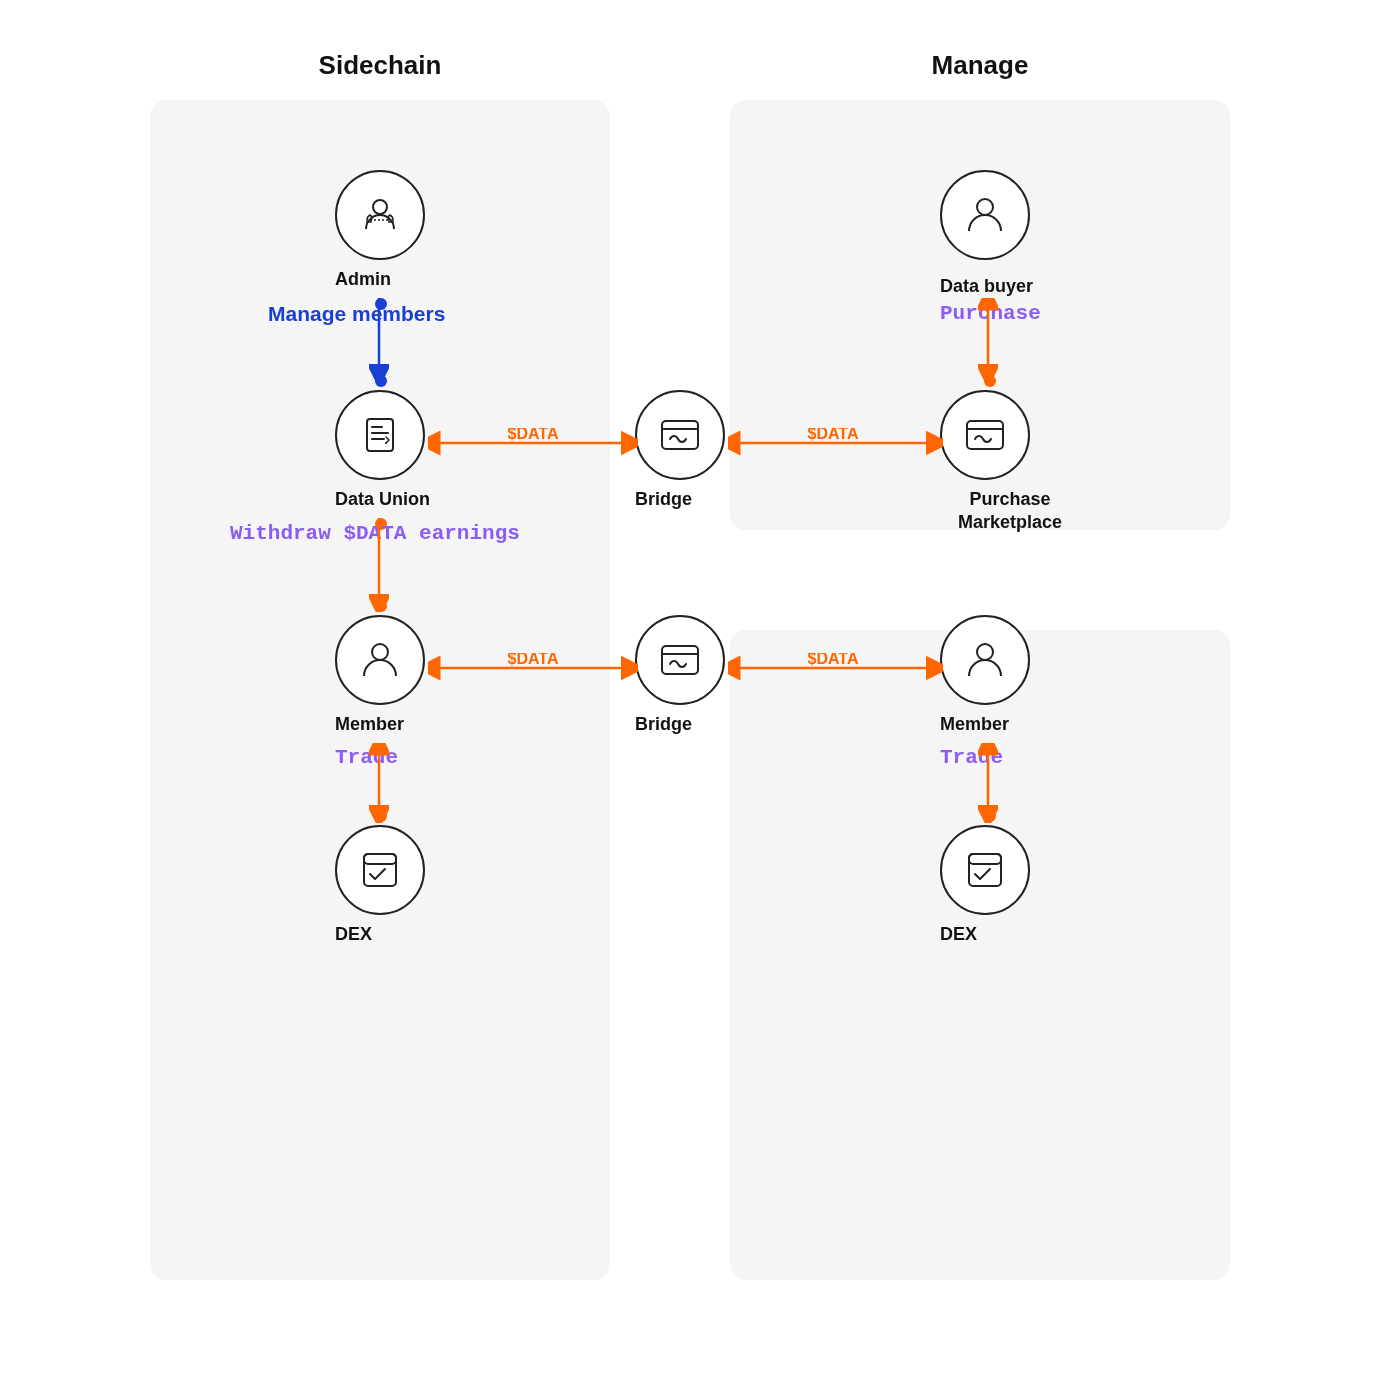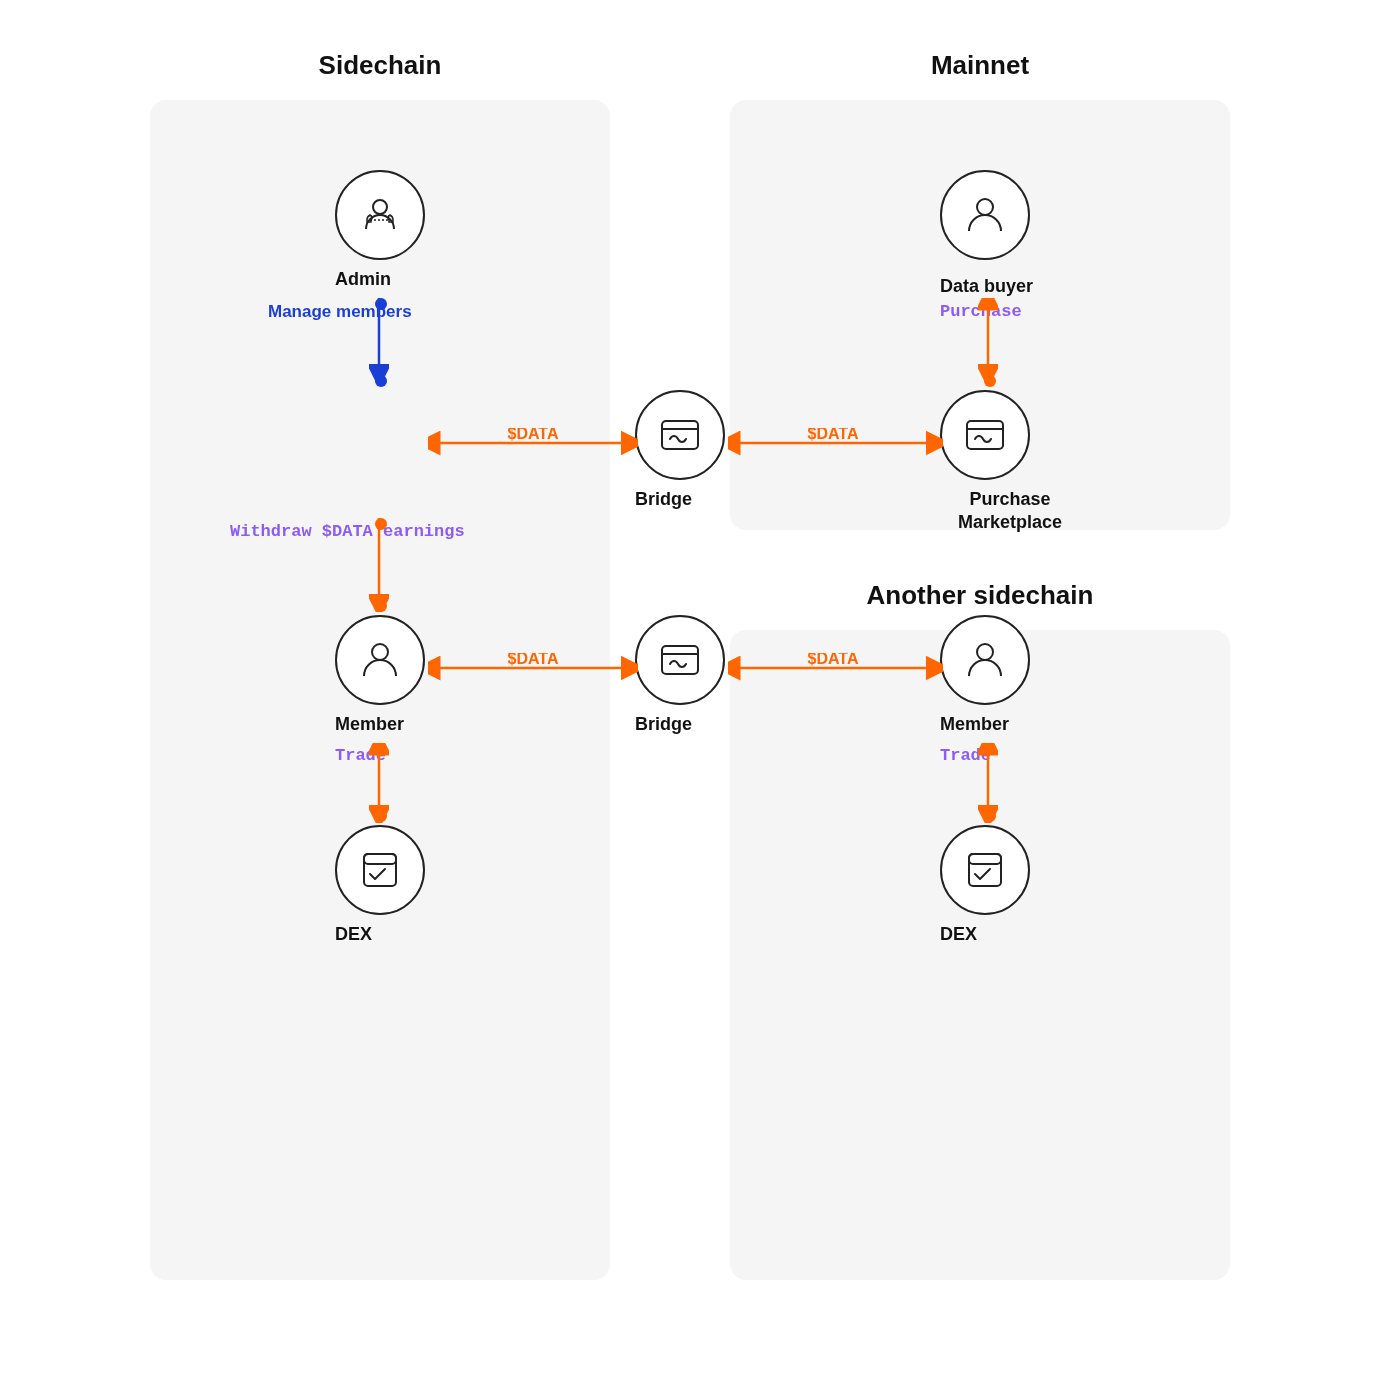--- a/index.html
+++ b/index.html
@@ -74,21 +74,21 @@
       font-size: 18px;
       font-weight: 600;
       color: #111;
       text-align: center;
       line-height: 1.3;
     }
 
     
     .action-label {
       position: absolute;
-      font-size: 17px;
+      font-size: 21px;
       font-weight: 700;
       text-align: center;
     }
     .action-blue { color: #1a3fd4; }
     .action-orange { color: #8b5cf6; font-family: Liberation Mono, monospace; }
 
     
     .dot {
       width: 12px;
       height: 12px;
@@ -100,24 +100,21 @@
   </style>
 </head>
 <body>
 
 <div class="diagram-wrapper">
 
   <div class="title-sidechain">
     <span class="section-title">Sidechain</span>
   </div>
   <div class="title-mainnet">
-    <span class="section-title">Mainnet</span>
-  </div>
-  <div class="title-another">
-    <span class="section-title">Another sidechain</span>
+    <span class="section-title">Manage</span>
   </div>
 
   <div class="panel panel-sidechain"></div>
   <div class="panel panel-mainnet"></div>
   <div class="panel panel-another"></div>
 
   <div class="node" style="left:185px; top:120px;">
     <div class="circle">
 
       <svg viewBox="0 0 44 44" fill="none" xmlns="http://www.w3.org/2000/svg">
@@ -132,20 +129,32 @@
   </div>
 
   <div class="dot dot-blue" style="left:225px; top:248px;"></div>
 
   <div class="action-label action-blue" style="left:118px; top:252px;">
     <span>Manage members</span>
   </div>
 
   <div class="dot dot-blue" style="left:225px; top:325px;"></div>
 
+  <div class="node" style="left:185px; top:340px;">
+    <div class="circle">
+
+      <svg viewBox="0 0 44 44" fill="none" xmlns="http://www.w3.org/2000/svg">
+        <rect x="9" y="6" width="26" height="32" rx="3" stroke="#222" stroke-width="2"></rect>
+        <path d="M14 14h10M14 20h16M14 26h12" stroke="#222" stroke-width="2" stroke-linecap="round"></path>
+        <path d="M28 30l3-3-3-3" stroke="#222" stroke-width="1.5" stroke-linecap="round" stroke-linejoin="round"></path>
+        <circle cx="28" cy="30" r="1" fill="#222"></circle>
+      </svg>
+    </div>
+    <span class="node-label">Data Union</span>
+  </div>
 
   <div class="dot dot-orange" style="left:225px; top:468px;"></div>
 
   <div class="action-label action-orange" style="left:80px; top:472px;">
     <span>Withdraw $DATA earnings</span>
   </div>
 
   <div class="dot dot-orange" style="left:225px; top:550px;"></div>
 
   <div class="node" style="left:185px; top:565px;">

